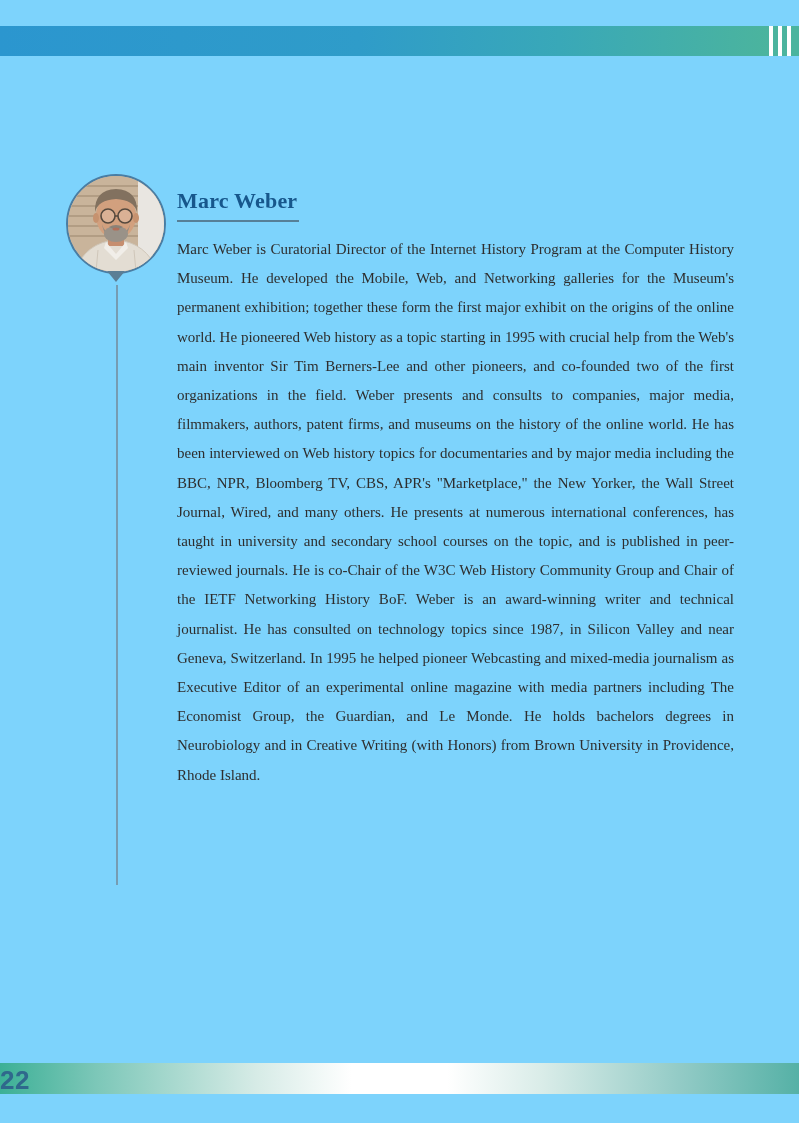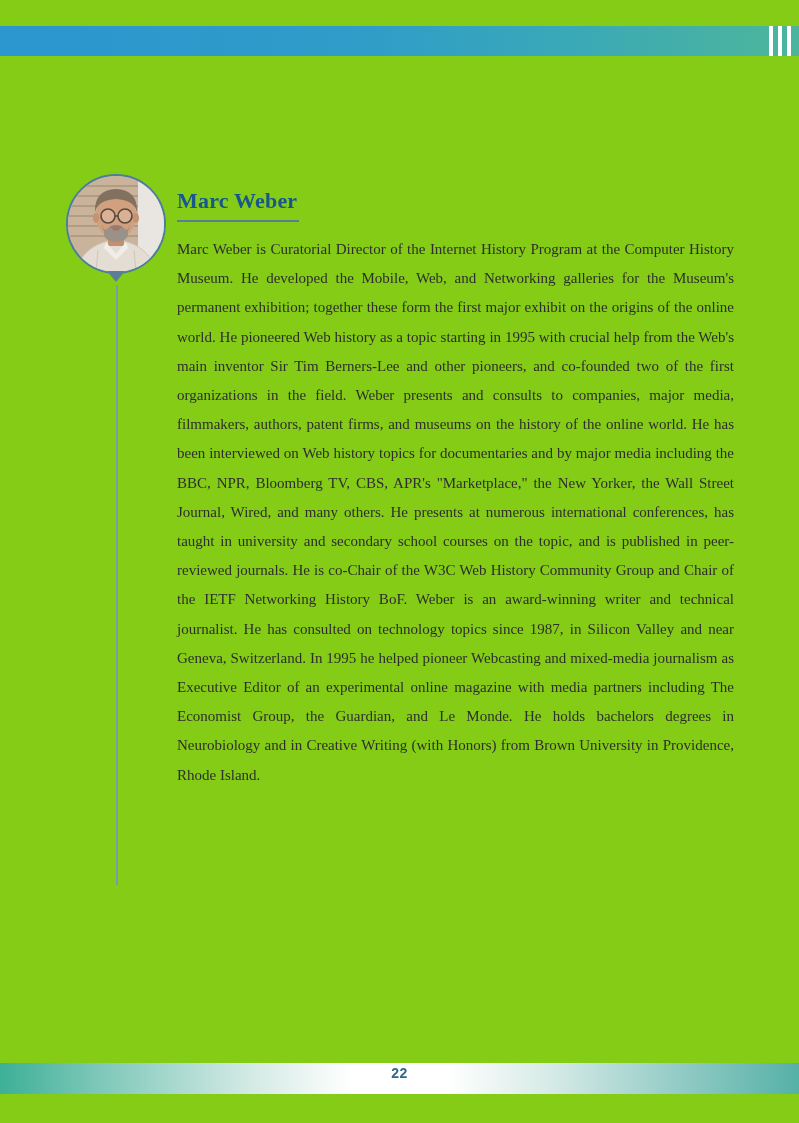--- a/index.html
+++ b/index.html
@@ -4,21 +4,21 @@
 <style>
   html, body {
     margin: 0;
     padding: 0;
     background: #ffffff;
   }
   #page {
     position: relative;
     width: 799px;
     height: 1123px;
-    background: #84cc16;
+    background: #7dd3fc;
     overflow: hidden;
     font-family: "Liberation Serif", serif;
   }
 
   
   .top-bar {
     position: absolute;
     top: 26px;
     left: 0;
     width: 799px;
@@ -107,23 +107,22 @@
     height: 31px;
     background: linear-gradient(90deg,
       #3cb096 0%, #7cc7b8 12%, #d6ebe6 32%, #ffffff 44%,
       #ffffff 56%, #d9ece8 68%, #93cbc6 85%, #55b1a6 100%);
   }
   .page-number {
     position: absolute;
     top: 1065px;
     left: 0;
     width: 799px;
-    text-align: center;
     font-family: "Liberation Sans", sans-serif;
-    font-size: 14px;
+    font-size: 26px;
     font-weight: bold;
     color: #2f688c;
     letter-spacing: 0.5px;
   }
 </style>
 </head>
 <body>
 
 <div id="page">
 

